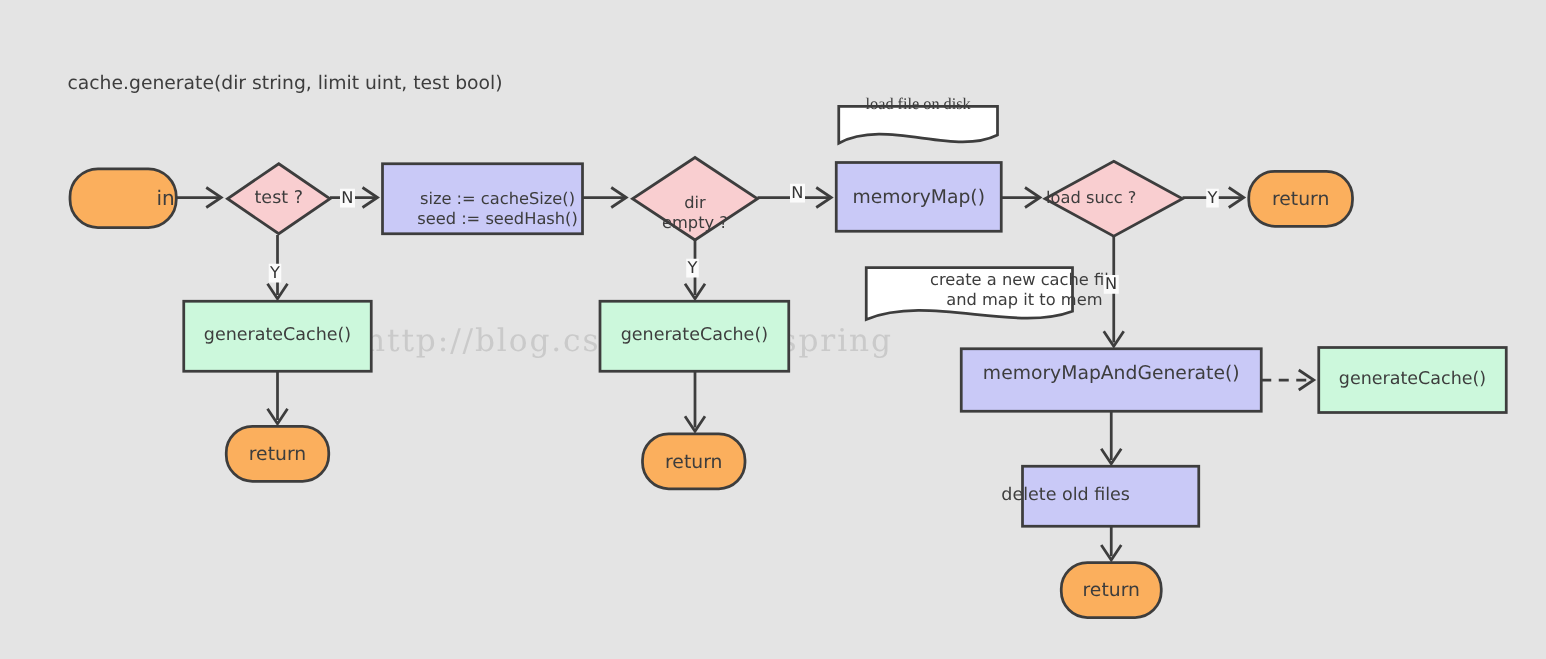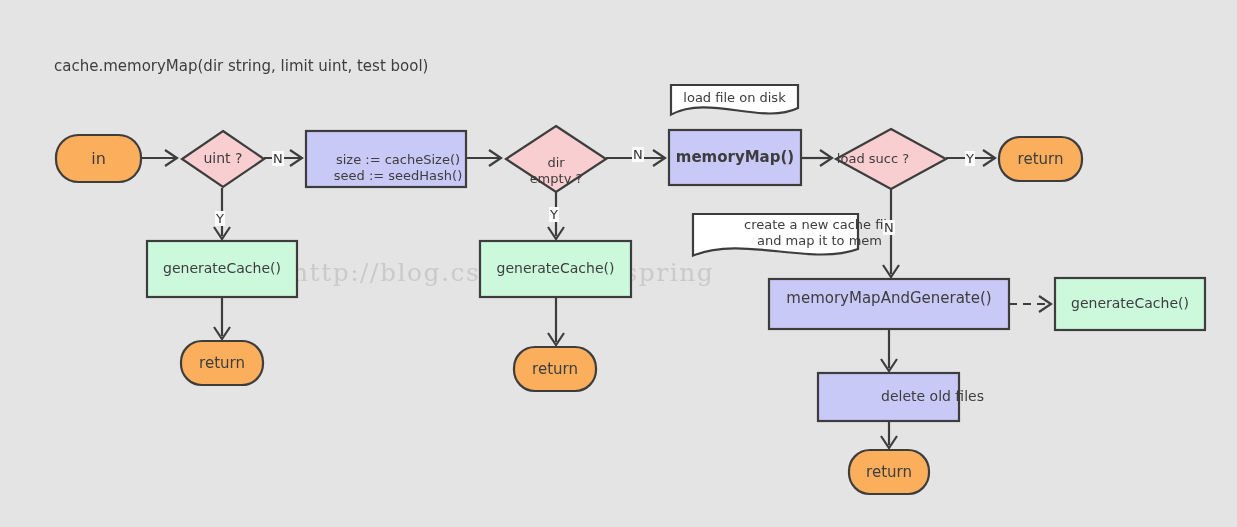--- a/index.html
+++ b/index.html
@@ -58,21 +58,21 @@
     white-space: nowrap;
     letter-spacing: 1.5px;
     pointer-events: none;
   }
 </style>
 </head>
 <body>
 
 <div class="watermark">http://blog.csdn.net/teaspring</div>
 
-<div class="diagram-title">cache.memoryMap(dir string, limit uint, test bool)</div>
+<div class="diagram-title">cache.generate(dir string, limit uint, test bool)</div>
 
 <svg id="flow-canvas" viewBox="0 0 1237 527" xmlns="http://www.w3.org/2000/svg">
   <g id="shape-layer">
       <rect x="56" y="135" width="85" height="47" rx="22.38095238095238" ry="22.38095238095238" fill="#fbaf5d" stroke="#3d3d3d" stroke-width="2.2" stroke-linejoin="miter"></rect>
       <polygon points="223,131 264,159 223,187 182,159" fill="#f9ced0" stroke="#3d3d3d" stroke-width="2.2" stroke-linejoin="miter"></polygon>
       <rect x="306" y="131" width="160" height="56" fill="#c9c9f7" stroke="#3d3d3d" stroke-width="2.2" stroke-linejoin="miter"></rect>
       <polygon points="556,126 606,159 556,192 506,159" fill="#f9ced0" stroke="#3d3d3d" stroke-width="2.2" stroke-linejoin="miter"></polygon>
       <rect x="669" y="130" width="132" height="55" fill="#c9c9f7" stroke="#3d3d3d" stroke-width="2.2" stroke-linejoin="miter"></rect>
       <polygon points="891,129 946,159 891,189 836,159" fill="#f9ced0" stroke="#3d3d3d" stroke-width="2.2" stroke-linejoin="miter"></polygon>
       <rect x="999" y="137" width="83" height="44" rx="20.952380952380953" ry="20.952380952380953" fill="#fbaf5d" stroke="#3d3d3d" stroke-width="2.2" stroke-linejoin="miter"></rect>
@@ -127,36 +127,36 @@
 
     <path d="M889,329 L889,368"></path>
     <path d="M881,359 L889,371 L897,359"></path>
 
     <path d="M889,421 L889,445"></path>
     <path d="M881,436 L889,448 L897,436"></path>
   </g>
 </svg>
 
 <div id="text-layer">
-    <div class="node-text" style="left: 56px; top: 135px; width: 85px; height: 47px; font-size: 16px;">in</div>
-    <div class="node-text" style="left: 182px; top: 131px; width: 82px; height: 56px; font-size: 14px;">uint ?</div>
+    <div class="node-text" style="left: 56px; top: 135px; width: 85px; height: 47px; font-size: 16px; padding-left: 34px;">in</div>
+    <div class="node-text" style="left: 182px; top: 131px; width: 82px; height: 56px; font-size: 14px;">test ?</div>
     <div class="node-text" style="left: 318px; top: 131px; width: 160px; height: 73px; font-size: 13px;">size := cacheSize()<br>seed := seedHash()</div>
     <div class="node-text" style="left: 506px; top: 138px; width: 100px; height: 66px; font-size: 13px;">dir<br>empty ?</div>
-    <div class="node-text" style="left: 669px; top: 130px; width: 132px; height: 55px; font-size: 15px; font-weight: bold;">memoryMap()</div>
+    <div class="node-text" style="left: 669px; top: 130px; width: 132px; height: 55px; font-size: 15px;">memoryMap()</div>
     <div class="node-text" style="left: 818px; top: 129px; width: 110px; height: 60px; font-size: 13px;">load succ ?</div>
     <div class="node-text" style="left: 999px; top: 137px; width: 83px; height: 44px; font-size: 15px;">return</div>
     <div class="node-text" style="left: 147px; top: 241px; width: 150px; height: 56px; font-size: 14px;">generateCache()</div>
     <div class="node-text" style="left: 181px; top: 341px; width: 82px; height: 44px; font-size: 15px;">return</div>
     <div class="node-text" style="left: 480px; top: 241px; width: 151px; height: 56px; font-size: 14px;">generateCache()</div>
     <div class="node-text" style="left: 514px; top: 347px; width: 82px; height: 44px; font-size: 15px;">return</div>
     <div class="node-text" style="left: 769px; top: 273px; width: 240px; height: 50px; font-size: 15px;">memoryMapAndGenerate()</div>
     <div class="node-text" style="left: 1055px; top: 278px; width: 150px; height: 52px; font-size: 14px;">generateCache()</div>
-    <div class="node-text" style="left: 862px; top: 373px; width: 141px; height: 48px; font-size: 14px;">delete old files</div>
+    <div class="node-text" style="left: 782px; top: 373px; width: 141px; height: 48px; font-size: 14px;">delete old files</div>
     <div class="node-text" style="left: 849px; top: 450px; width: 80px; height: 44px; font-size: 15px;">return</div>
-    <div class="node-text" style="left: 671px; top: 85px; width: 127px; height: 25px; font-size: 13px;">load file on disk</div>
+    <div class="node-text" style="left: 671px; top: 70px; width: 127px; height: 25px; font-size: 13px; font-family: Liberation Serif, serif;">load file on disk</div>
     <div class="node-text" style="left: 693px; top: 214px; width: 165px; height: 37px; font-size: 13px; margin-left: 44px;">create a new cache file<br>and map it to mem</div>
   </div>
 <div id="label-layer">
     <div class="edge-label" style="left: 272px; top: 151px;">N</div>
     <div class="edge-label" style="left: 215px; top: 211px;">Y</div>
     <div class="edge-label" style="left: 632px; top: 147px;">N</div>
     <div class="edge-label" style="left: 549px; top: 207px;">Y</div>
     <div class="edge-label" style="left: 965px; top: 151px;">Y</div>
     <div class="edge-label" style="left: 883px; top: 220px;">N</div>
   </div>

